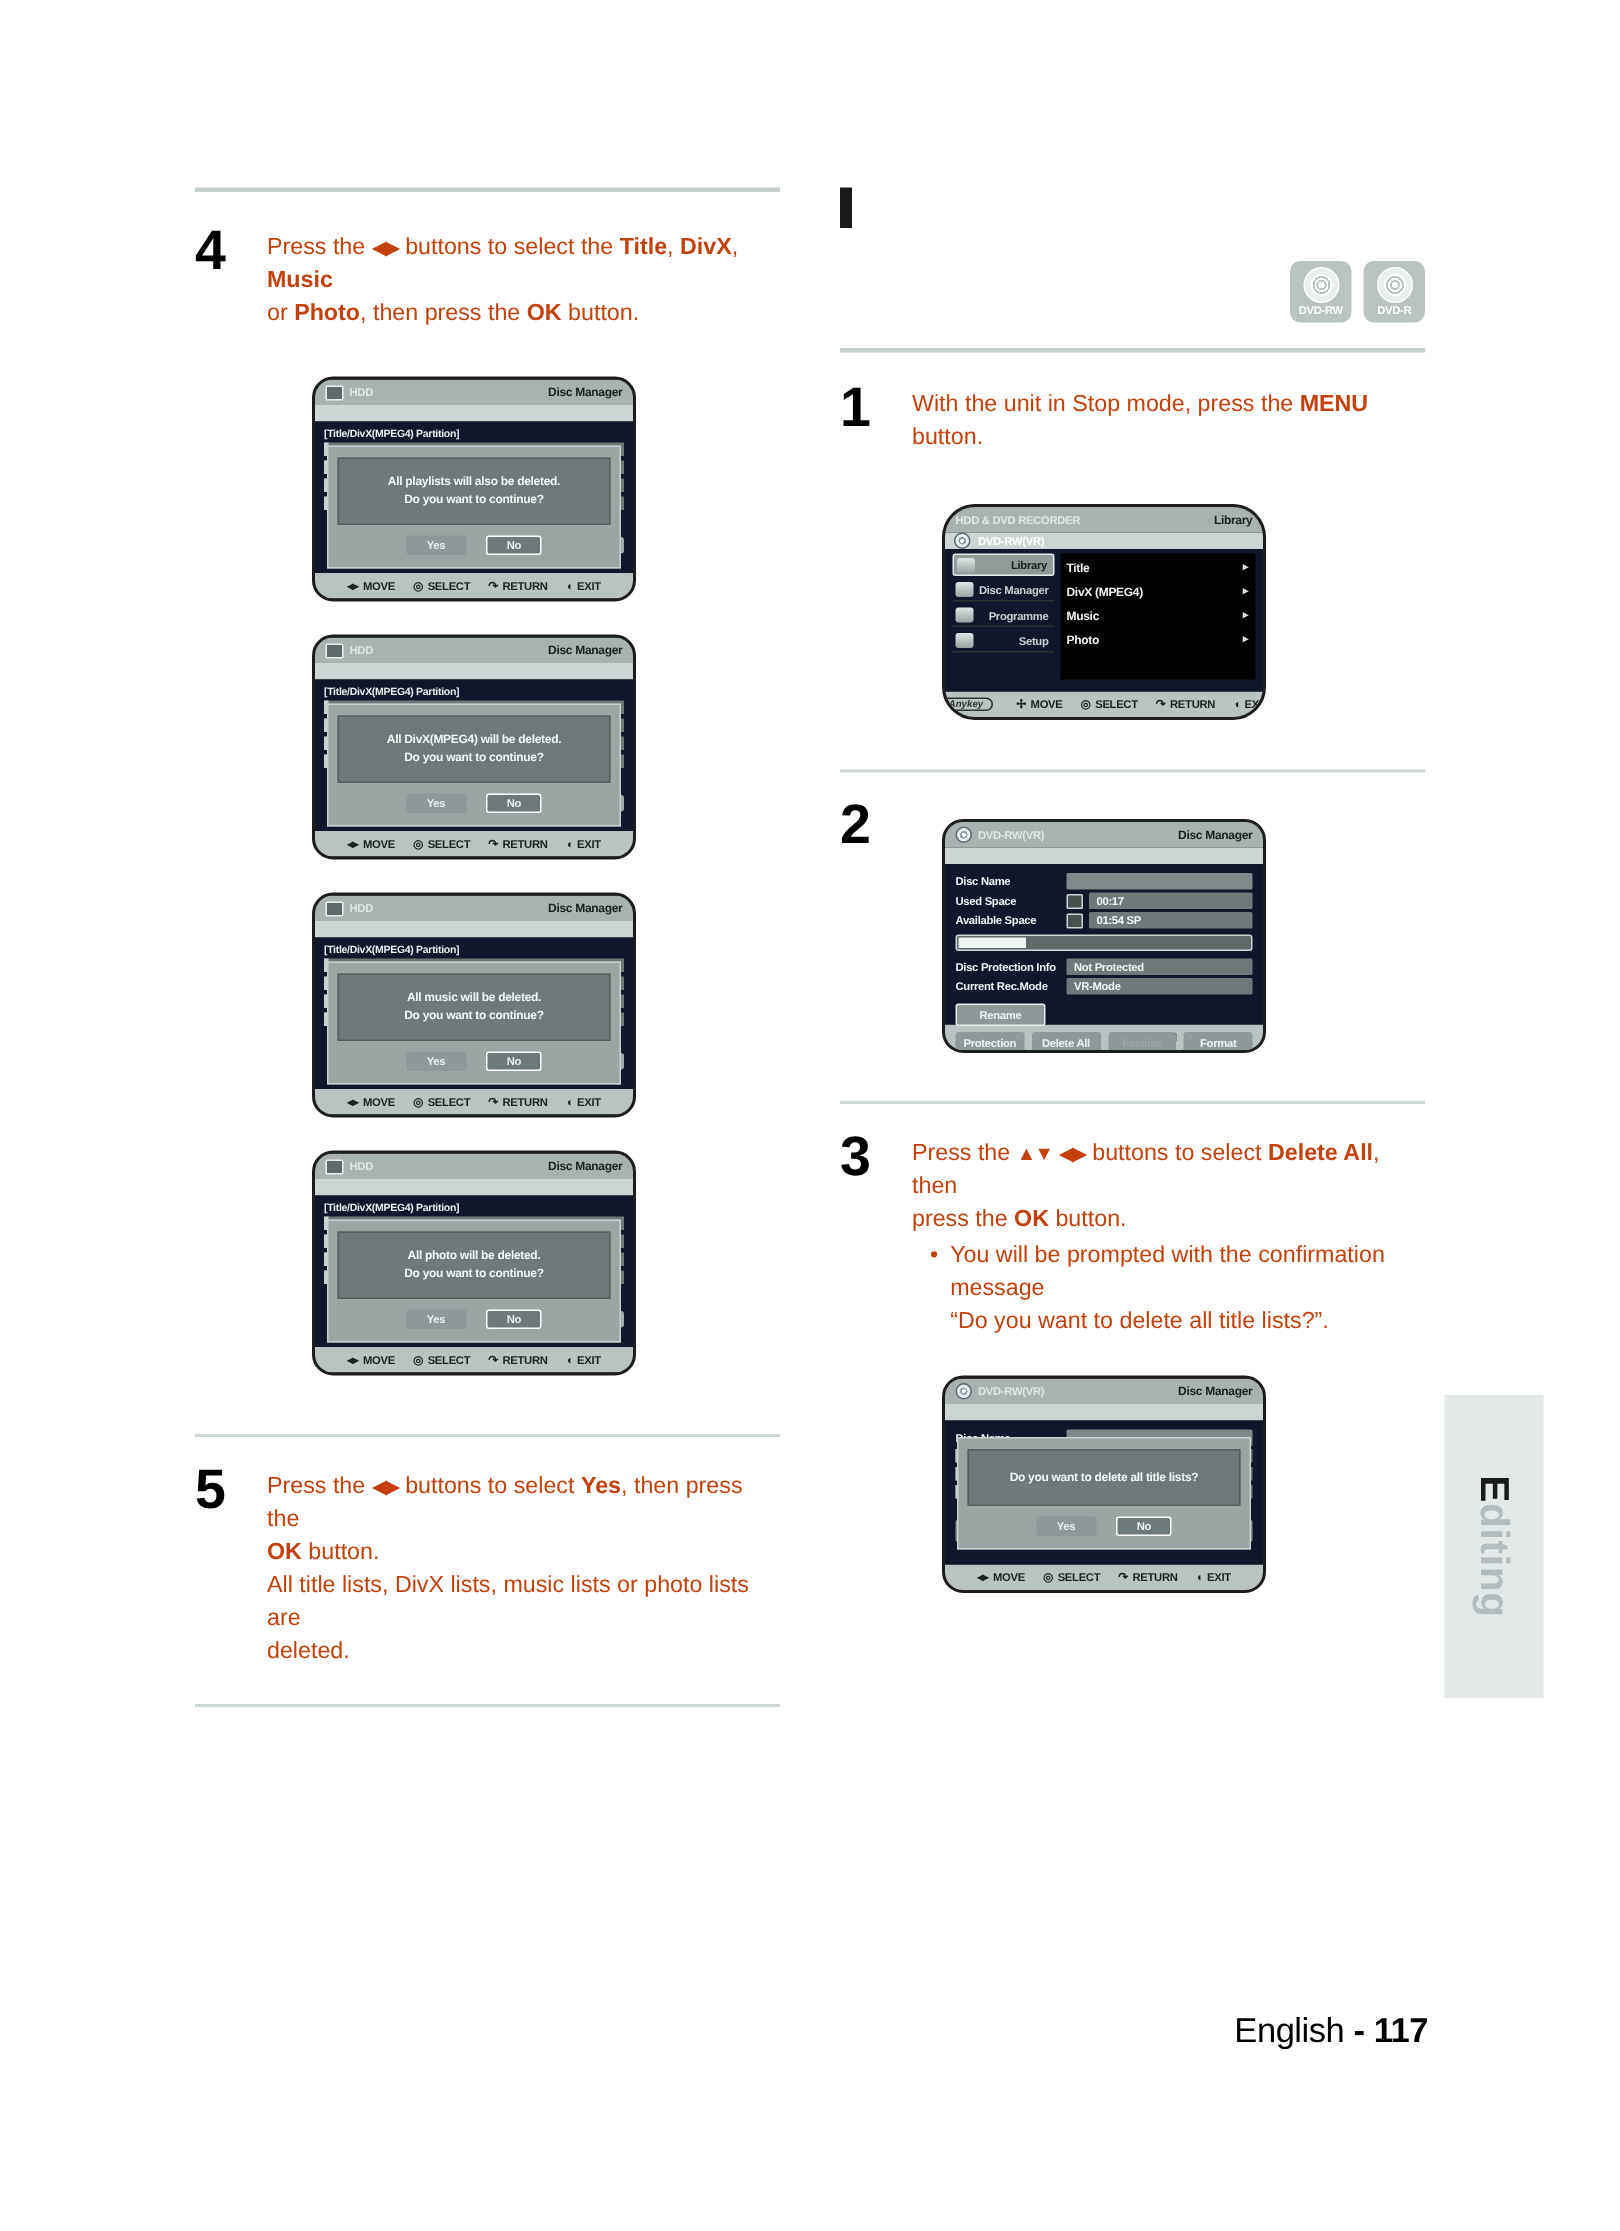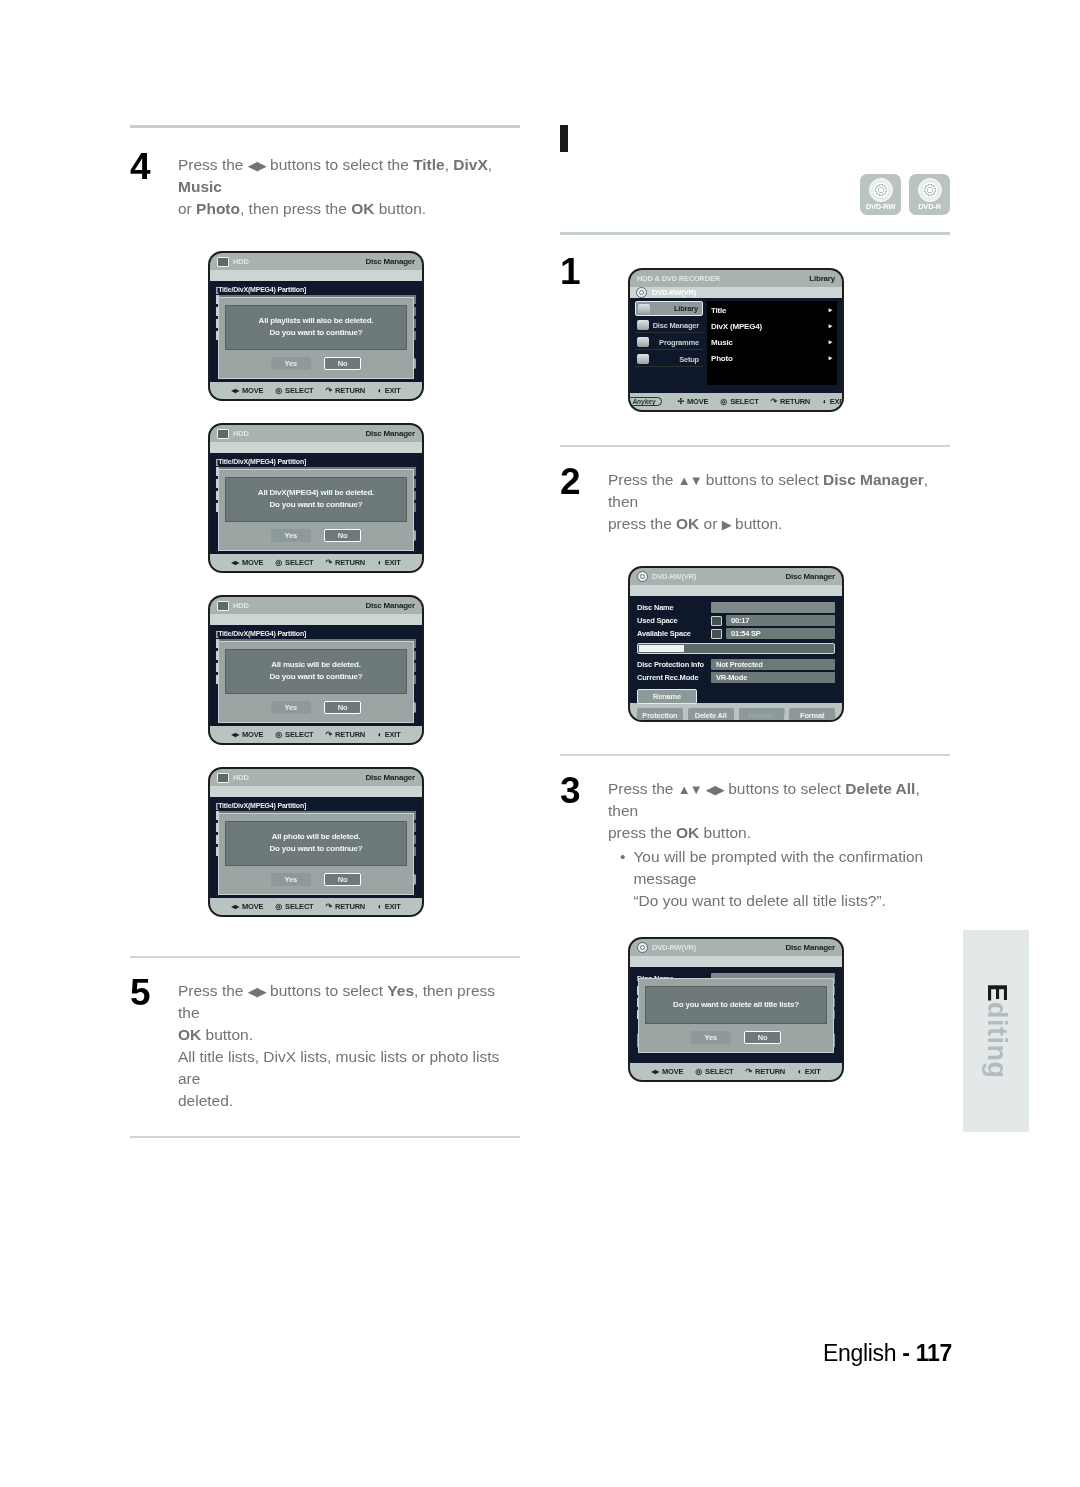--- a/index.html
+++ b/index.html
@@ -17,21 +17,21 @@
   
   .rule{height:3px;background:#c3cecd;width:100%;}
   .rule.thin{height:2px;background:#ccd6d5;}
 
   
   .step{position:relative;padding-left:48px;}
   .step-num{
     position:absolute;left:0;top:-6px;
     font-size:37px;font-weight:bold;line-height:1;letter-spacing:-1px;
   }
-  .step-body{font-size:15.5px;line-height:1.42;color:#737373;}
+  .step-body{font-size:15.5px;line-height:1.42;color:#c2410c;}
   .step-body b{font-weight:bold;}
   .bullet-line{
     display:flex;gap:8px;margin-top:2px;
   }
   .bullet-dot{flex:0 0 auto;line-height:1.42;}
   .arrows{letter-spacing:-1px;font-size:13px;}
 
   
   .sec-head{display:flex;align-items:center;gap:12px;}
   .sec-bar{width:8px;height:27px;background:#1a1a1a;flex:0 0 auto;}
@@ -460,23 +460,27 @@
       <span class="disc-badge">
         <span class="disc-glyph"></span>
         <span class="disc-label">DVD-R</span>
       </span>
     </div>
 
     <div class="rule" style="margin-top:17px;"></div>
 
     <div class="step" style="margin-top:24px;">
       <div class="step-num">1</div>
-    </div>
-
-    <div class="tv" style="margin:33px 0 0 68px;">
+      <div class="step-body">
+        <span>With the unit in Stop mode, press the </span><b>MENU</b><br>
+        <span>button.</span>
+      </div>
+    </div>
+
+    <div class="tv" style="margin:33px 0 0 68px;border-radius:22px;">
       <div class="tv-head">
         <div class="left">
           <span class="src">HDD &amp; DVD RECORDER</span>
         </div>
         <span class="right">Library</span>
       </div>
       <div class="tv-subbar" style="display:flex;align-items:center;gap:5px;padding-left:6px;box-sizing:border-box;">
         <span class="ico-disc"></span>
         <span style="font-size:7.5px;font-weight:bold;color:#fff;letter-spacing:-0.2px;">DVD-RW(VR)</span>
       </div>
@@ -538,24 +542,20 @@
             <span class="fico">◖</span>
             <span>EXIT</span>
           </span>
       </div>
     </div>
 
     <div class="rule thin" style="margin-top:33px;"></div>
 
     <div class="step" style="margin-top:22px;">
       <div class="step-num">2</div>
-      <div class="step-body">
-        <span>Press the </span><span class="arrows">▲▼</span><span> buttons to select </span><b>Disc Manager</b><span>, then</span><br>
-        <span>press the </span><b>OK</b><span> or </span><span class="arrows">▶</span><span> button.</span>
-      </div>
     </div>
 
     <div class="tv" style="margin:31px 0 0 68px;">
       <div class="tv-head">
         <div class="left">
           <span class="ico-disc"></span>
           <span class="src">DVD-RW(VR)</span>
         </div>
         <span class="right">Disc Manager</span>
       </div>

